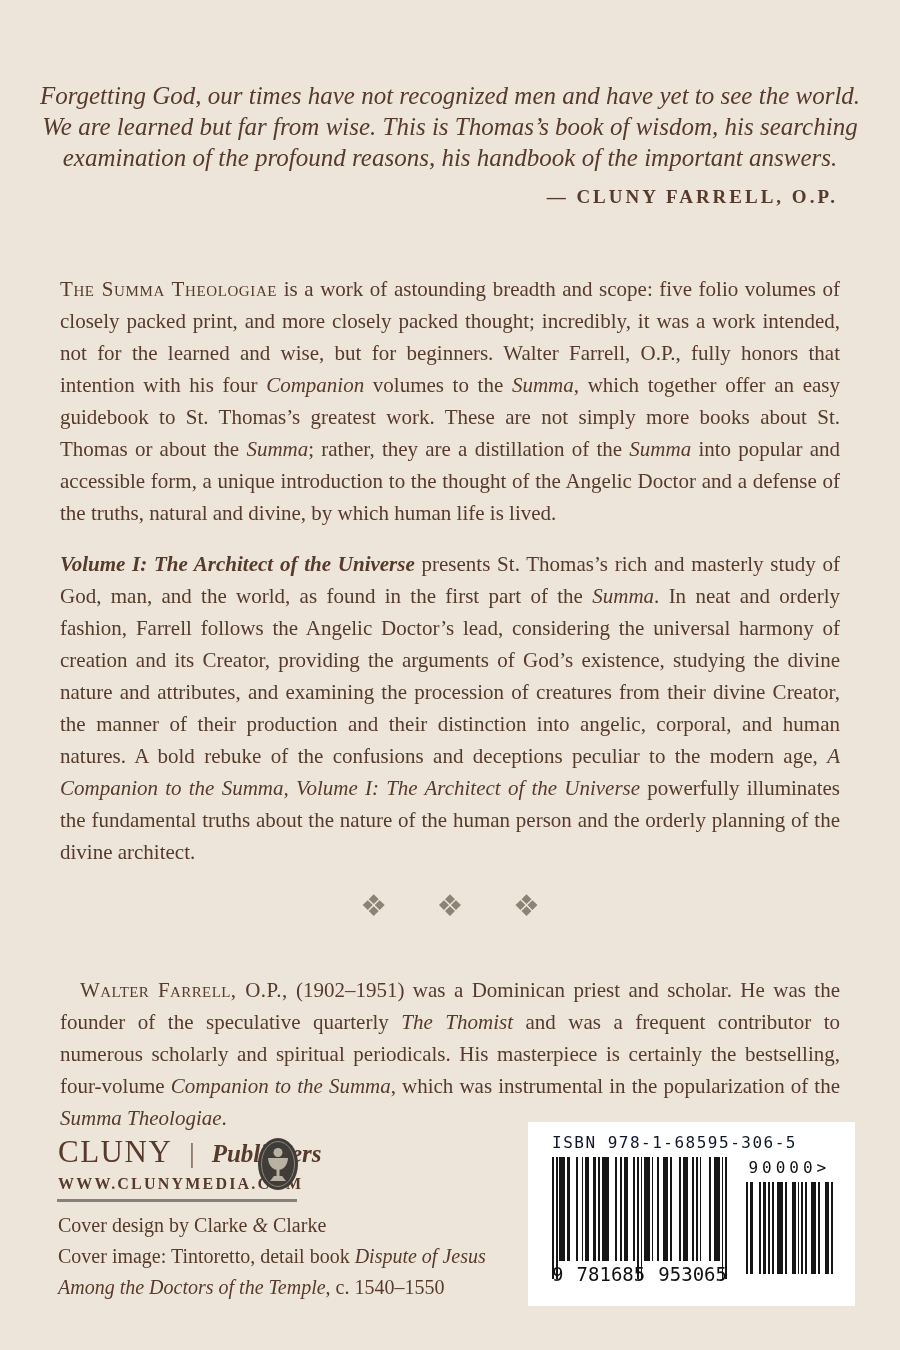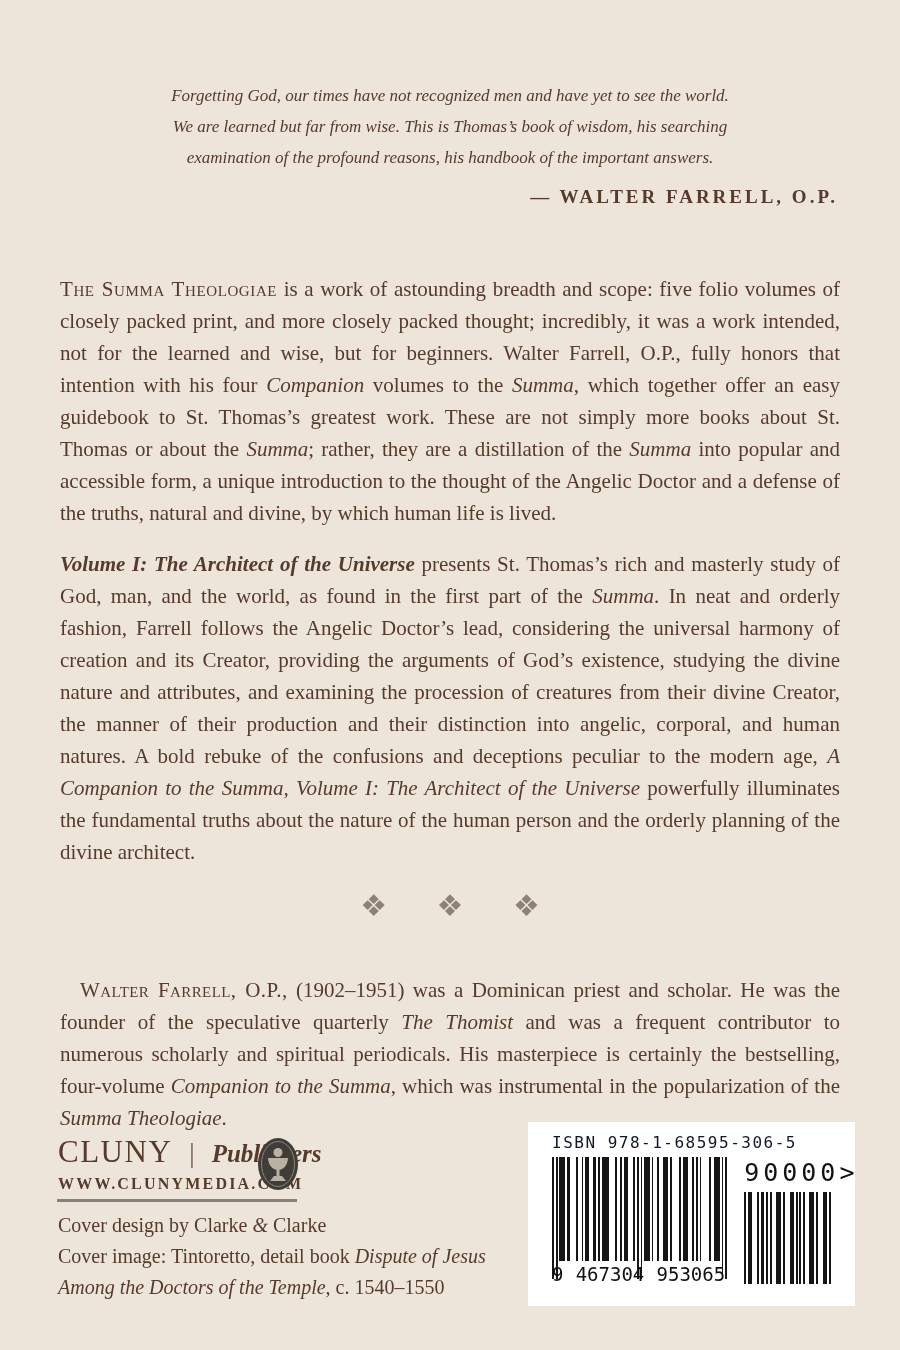--- a/index.html
+++ b/index.html
@@ -6,21 +6,21 @@
     --background:#EDE5D9; --ink:#563A2B; --ornament:#8C8275;
     --rule:#86817A; --barcode_bg:#FFFFFF; --bars:#161616;
   }
   *{box-sizing:border-box;}
   body{margin:0;background:var(--background);}
   .cover{position:relative;width:900px;height:1350px;margin:0 auto;overflow:hidden;
          background:var(--background);color:var(--ink);
          font-family:"Liberation Serif",serif;}
   
   .quote{position:absolute;top:80px;left:0;width:900px;text-align:center;
-         font-style:italic;font-size:17px;line-height:31px;}
+         font-style:italic;font-size:25px;line-height:31px;}
   .quote div{white-space:nowrap;}
   .attribution{position:absolute;top:186px;right:62px;font-size:19px;
                letter-spacing:3px;font-weight:bold;}
   
   .para{position:absolute;left:60px;width:780px;margin:0;
         font-size:21px;line-height:32px;text-align:justify;}
   .para-1{top:273px;}
   .para-2{top:548px;}
   .bio{top:974px;}
   .seg-italic{font-style:italic;}
@@ -49,34 +49,34 @@
   .isbn-label{font-family:"DejaVu Sans Mono",monospace;font-size:16px;
               letter-spacing:1.5px;color:#0f172a;margin:2px 0 5px 12px;white-space:nowrap;}
   .bc-row{display:flex;align-items:flex-start;margin-left:12px;gap:17px;}
   .main-bc{width:177px;}
   .bars{display:flex;align-items:flex-start;}
   .bar{width:1.85px;background:var(--bars);flex:none;}
   .digits{display:flex;justify-content:space-between;margin-top:-16px;
           position:relative;font-family:"DejaVu Sans Mono",monospace;
           font-size:19px;color:#111;padding-right:2px;}
   .supp{display:flex;flex-direction:column;margin-top:1px;}
-  .supp-label{font-family:"DejaVu Sans Mono",monospace;font-size:25px;
+  .supp-label{font-family:"DejaVu Sans Mono",monospace;font-size:16px;
               letter-spacing:4px;text-align:center;color:#111;margin-bottom:5px;}
 </style>
 </head>
 <body>
 
 <div class="cover">
 
   <div class="quote">
     <div>Forgetting God, our times have not recognized men and have yet to see the world.</div>
     <div>We are learned but far from wise. This is Thomas’s book of wisdom, his searching</div>
     <div>examination of the profound reasons, his handbook of the important answers.</div>
   </div>
-  <div class="attribution">— WALTER FARRELL, O.P.</div>
+  <div class="attribution">— CLUNY FARRELL, O.P.</div>
 
   <p class="para para-1"><span class="seg-smallcaps">The Summa Theologiae</span><span> is a work of astounding breadth and scope: five folio volumes of closely packed print, and more closely packed thought; incredibly, it was a work intended, not for the learned and wise, but for beginners. Walter Farrell, O.P., fully honors that intention with his four </span><span class="seg-italic">Companion</span><span> volumes to the </span><span class="seg-italic">Summa</span><span>, which together offer an easy guidebook to St. Thomas’s greatest work. These are not simply more books about St. Thomas or about the </span><span class="seg-italic">Summa</span><span>; rather, they are a distillation of the </span><span class="seg-italic">Summa</span><span> into popular and accessible form, a unique introduction to the thought of the Angelic Doctor and a defense of the truths, natural and divine, by which human life is lived.</span></p>
   <p class="para para-2"><span class="seg-bolditalic">Volume I: The Architect of the Universe</span><span> presents St. Thomas’s rich and masterly study of God, man, and the world, as found in the first part of the </span><span class="seg-italic">Summa</span><span>. In neat and orderly fashion, Farrell follows the Angelic Doctor’s lead, considering the universal harmony of creation and its Creator, providing the arguments of God’s existence, studying the divine nature and attributes, and examining the procession of creatures from their divine Creator, the manner of their production and their distinction into angelic, corporal, and human natures. A bold rebuke of the confusions and deceptions peculiar to the modern age, </span><span class="seg-italic">A Companion to the Summa, Volume I: The Architect of the Universe</span><span> powerfully illuminates the fundamental truths about the nature of the human person and the orderly planning of the divine architect.</span></p>
 
   <div class="ornaments">
     <span>❖</span>
     <span>❖</span>
     <span>❖</span>
   </div>
 
@@ -206,21 +206,21 @@
             <div class="bar" style="height: 104px;"></div>
             <div class="bar" style="height: 104px;"></div>
             <div class="bar" style="height: 104px;"></div>
             <div class="bar" style="height: 104px; background: transparent;"></div>
             <div class="bar" style="height: 122px;"></div>
             <div class="bar" style="height: 122px; background: transparent;"></div>
             <div class="bar" style="height: 122px;"></div>
           </div>
         <div class="digits">
           <span>9</span>
-          <span>467304</span>
+          <span>781685</span>
           <span>953065</span>
         </div>
       </div>
       <div class="supp">
         <div class="supp-label">90000&gt;</div>
         <div class="bars">
             <div class="bar" style="height: 92px;"></div>
             <div class="bar" style="height: 92px; background: transparent;"></div>
             <div class="bar" style="height: 92px;"></div>
             <div class="bar" style="height: 92px;"></div>

